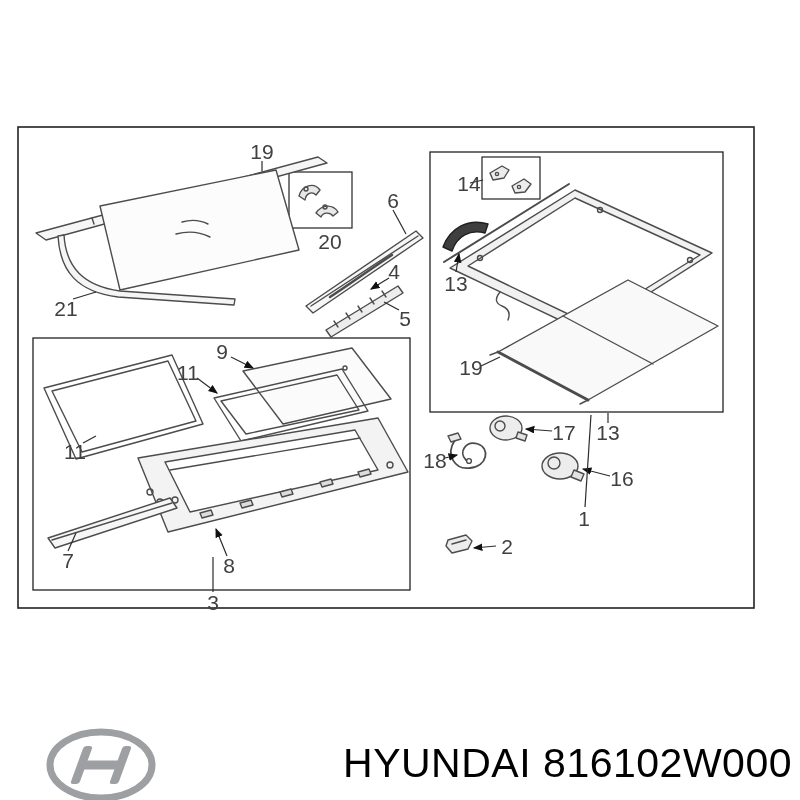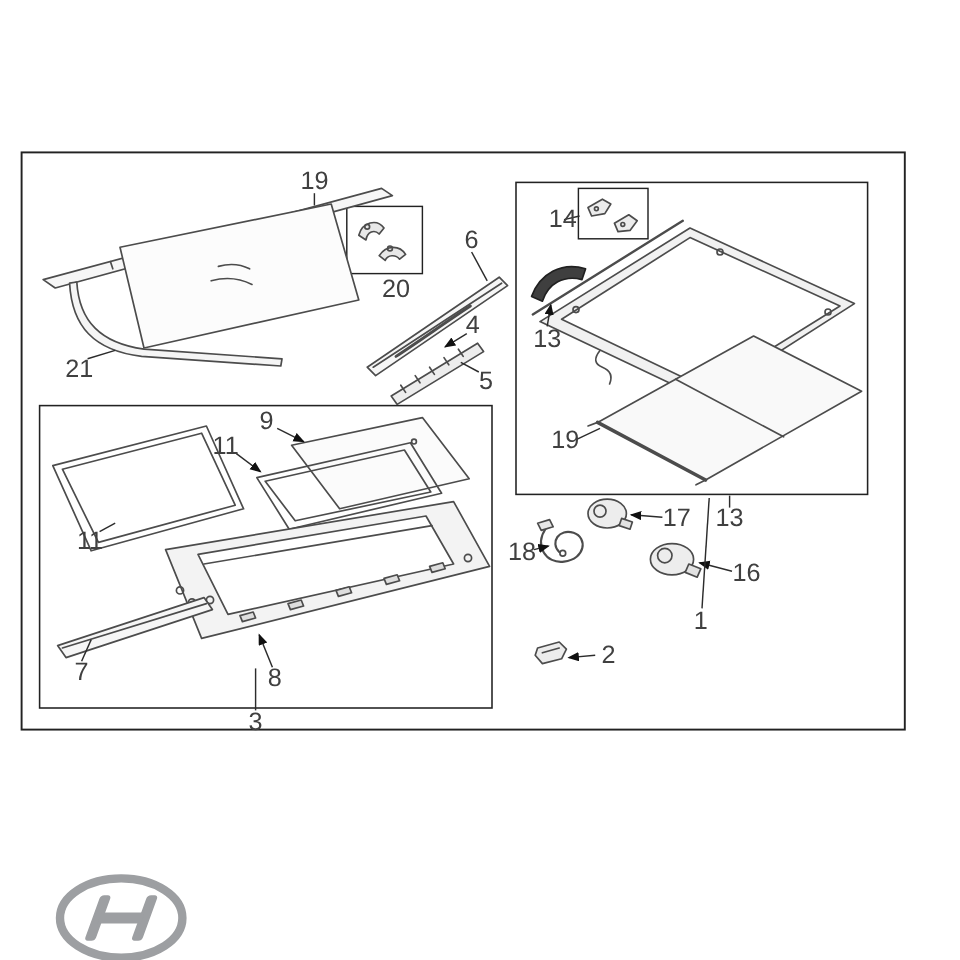--- a/index.html
+++ b/index.html
@@ -222,14 +222,17 @@
     <div class="logo-wrap">
       <svg width="130" height="86" viewBox="0 0 130 86">
         <ellipse cx="65" cy="43" rx="51" ry="33" fill="none" stroke="#9d9fa2" stroke-width="7"></ellipse>
         <g transform="translate(65,43) skewX(-20)" fill="#9d9fa2">
           <rect x="-24" y="-19" width="9" height="38" rx="3"></rect>
           <rect x="15" y="-19" width="9" height="38" rx="3"></rect>
           <rect x="-18" y="-4.5" width="36" height="9"></rect>
         </g>
       </svg>
     </div>
+    <div class="footer-text">
+      <span>HYUNDAI</span><span class="pn">816102W000</span>
+    </div>
   </div>
 </div>
 
 </body></html>

